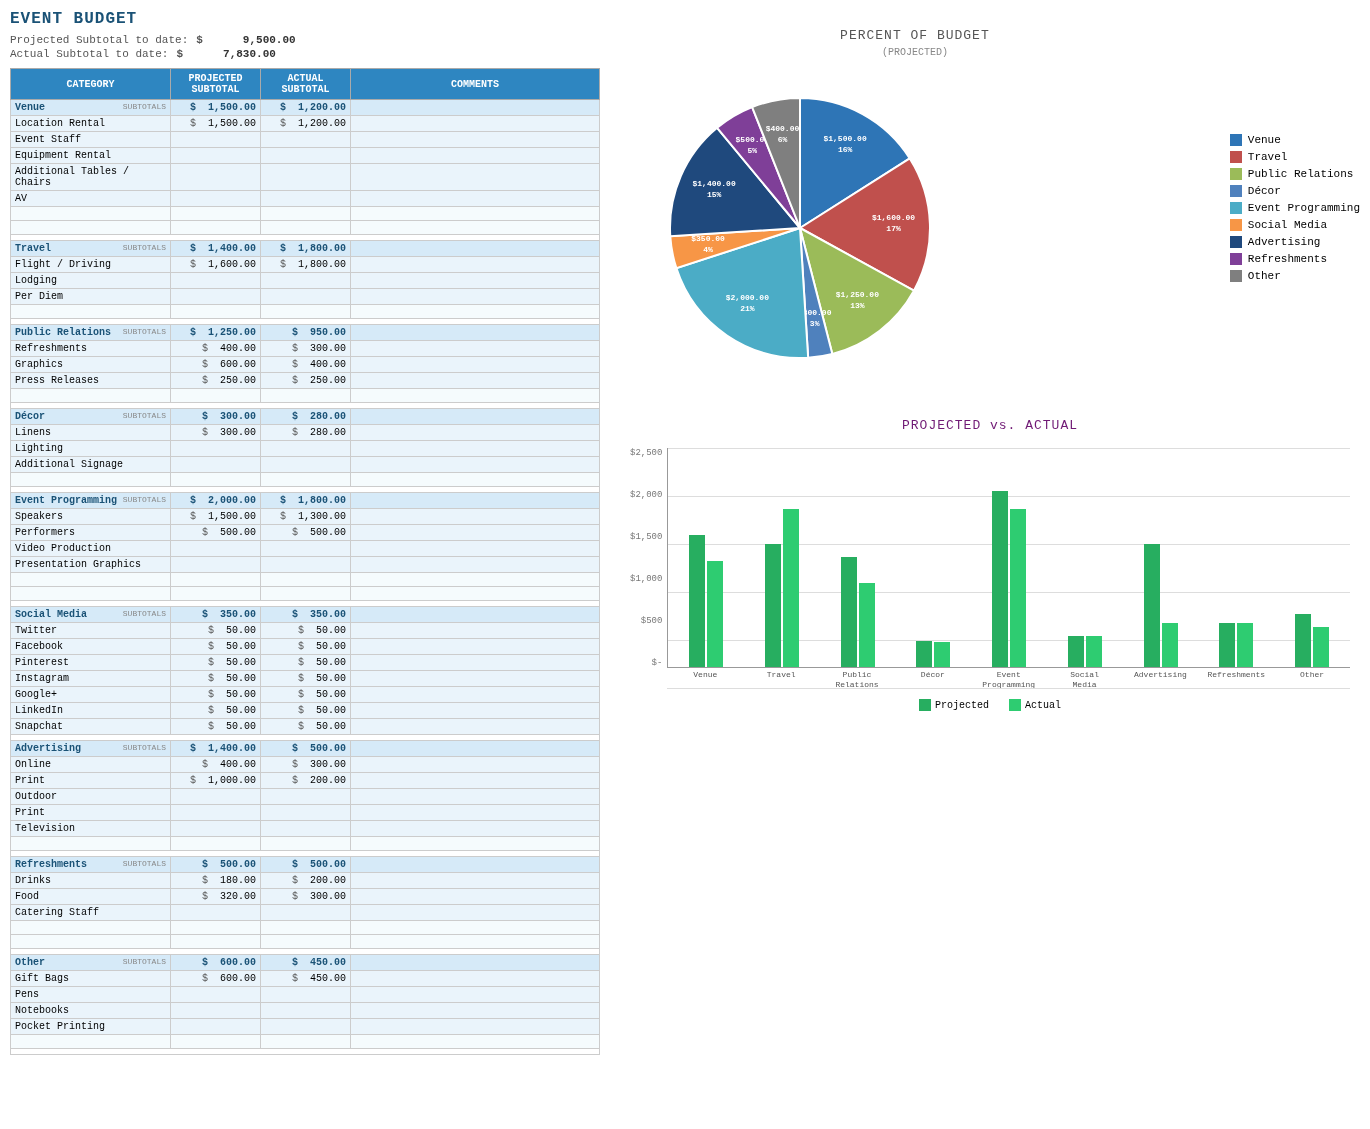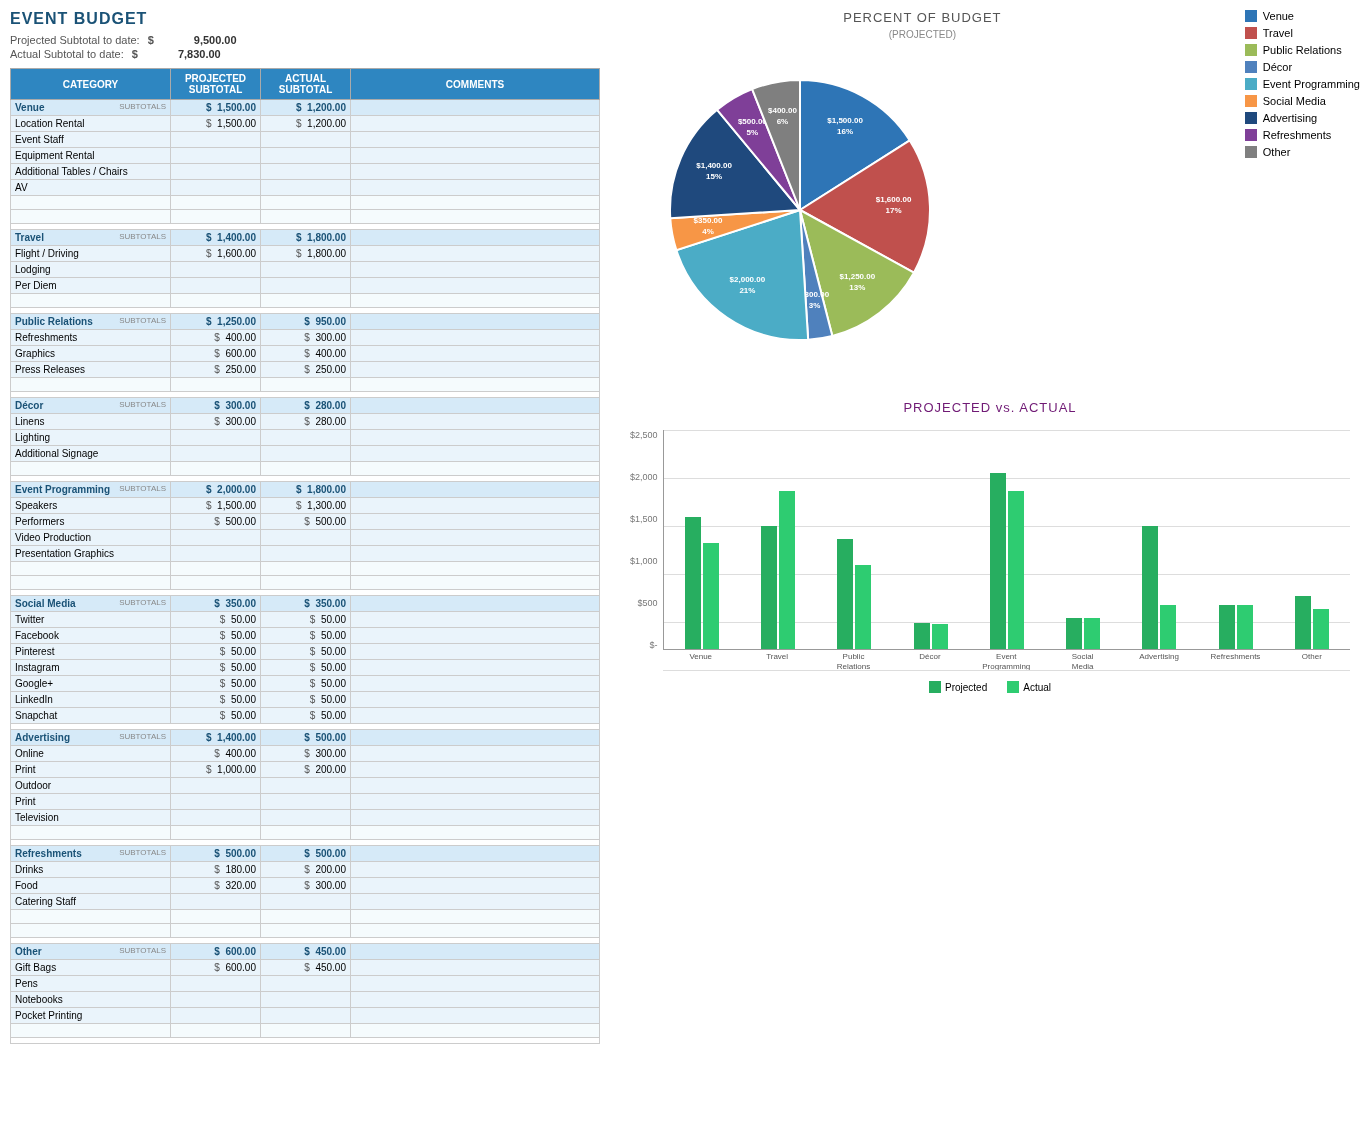--- a/index.html
+++ b/index.html
@@ -1,18 +1,18 @@
 <!DOCTYPE html>
 <html><head>
   <meta charset="utf-8">
   <style>
     * { box-sizing: border-box; margin: 0; padding: 0; }
     body { font-family: Arial, sans-serif; font-size: 11px; background: #fff; padding: 10px; }
     
-    .main-container { display: flex; gap: 20px; }
+    .main-container { display: flex; gap: 20px; font-family: Liberation Mono, monospace; }
     .left-panel { width: 590px; flex-shrink: 0; }
     .right-panel { flex: 1; }
     
     h1.page-title { font-size: 16px; font-weight: bold; color: #1a5276; margin-bottom: 6px; letter-spacing: 1px; }
     
     .summary { margin-bottom: 8px; font-size: 11px; }
     .summary-row { display: flex; align-items: center; gap: 4px; margin-bottom: 2px; }
     .summary-label { color: #555; }
     .summary-dollar { font-weight: bold; color: #555; margin-left: 4px; }
     .summary-value { font-weight: bold; color: #333; padding-left: 36px; }
@@ -45,21 +45,21 @@
     .data-row td.money { text-align: right; }
     .empty-row td { background: #f5fbfd; height: 14px; }
     .spacer-row td { background: #fff; height: 6px; border: none; }
     
     .dollar-sign { color: #555; }
     
     
     .chart-title { text-align: center; font-size: 13px; color: #555; letter-spacing: 1px; margin-bottom: 4px; }
     .chart-subtitle { text-align: center; font-size: 10px; color: #888; margin-bottom: 10px; }
     
-    .pie-section { display: flex; gap: 20px; margin-bottom: 30px; }
+    .pie-section { display: flex; align-items: center; gap: 20px; margin-bottom: 30px; margin-top: 18px; }
     .pie-container { position: relative; width: 320px; height: 320px; flex-shrink: 0; margin-left: 20px; }
     
     .legend { display: flex; flex-direction: column; gap: 5px; font-size: 11px; }
     .legend-item { display: flex; align-items: center; gap: 6px; }
     .legend-color { width: 12px; height: 12px; flex-shrink: 0; }
     
     .bar-chart-section { margin-top: 10px; }
     .bar-chart-title { text-align: center; font-size: 13px; color: #701a75; letter-spacing: 1px; margin-bottom: 15px; }
     
     .chart-legend { display: flex; justify-content: center; gap: 20px; margin-top: 10px; font-size: 10px; }

